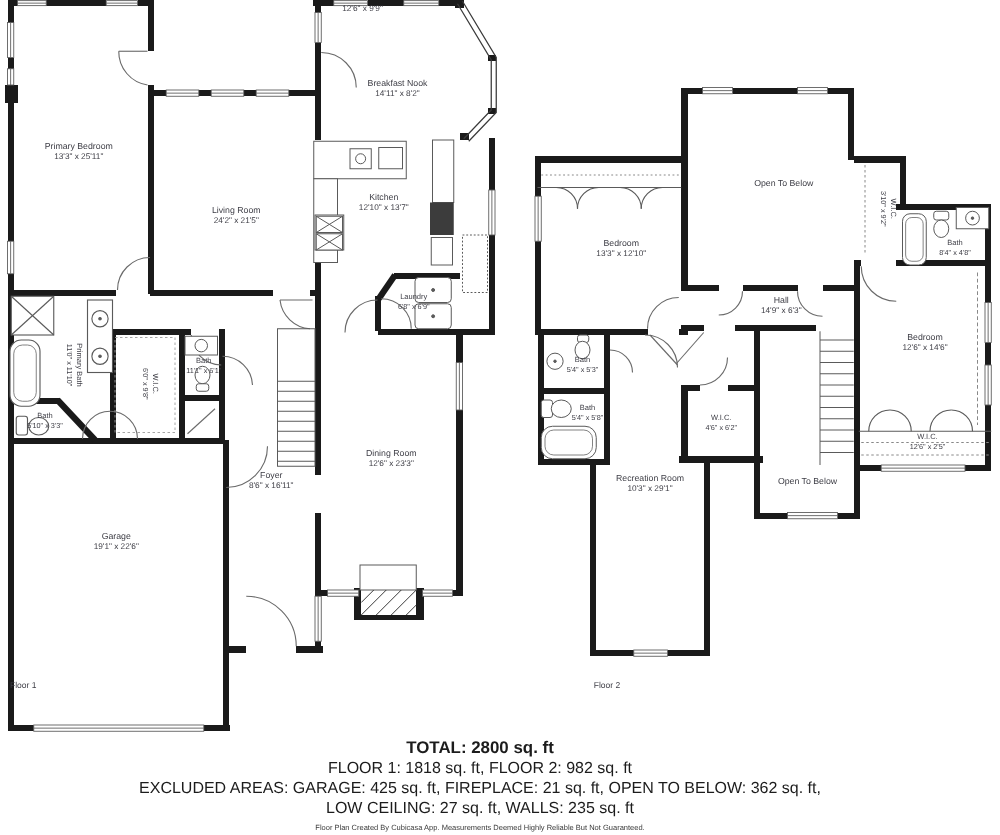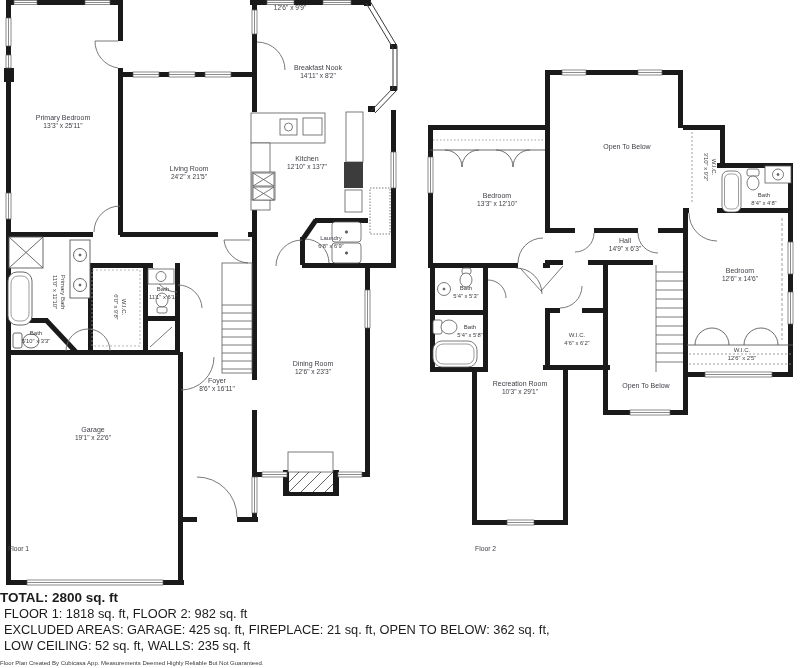--- a/index.html
+++ b/index.html
@@ -7,21 +7,21 @@
   #stage{position:relative;width:800px;height:668px;background:#fff;}
   .plan{position:absolute;top:0;}
   .rlabel{position:absolute;transform:translate(-50%,-50%);text-align:center;color:#3d3d45;
     font-size:7px;line-height:1.3;white-space:nowrap;}
   .rlabel .rname{font-size:7px;}
   .rlabel .rdims{font-size:6.6px;}
   .rlabel.small .rname{font-size:6px;}
   .rlabel.small .rdims{font-size:5.8px;}
   .rlabel.rot{transform:translate(-50%,-50%) rotate(90deg);}
   .floortag{position:absolute;font-size:6.8px;color:#3d3d45;}
-  .footer{position:absolute;left:0;top:588px;width:768px;color:#1c1c1c;}
+  .footer{position:absolute;left:0;top:588px;width:768px;text-align:center;color:#1c1c1c;}
   .footer .total{font-size:13.5px;font-weight:bold;margin:2px 0 1px 0;}
   .footer .line{font-size:12.8px;margin:1px 4px;}
   .footer .disclaimer{font-size:6px;color:#3a3a3a;margin-top:7px;}
   svg{display:block;}
 </style>
 </head>
 <body>
 
 <div id="stage">
 
@@ -454,17 +454,17 @@
   <div class="rlabel small" style="left:742px;top:355px">
     <div class="rname">W.I.C.</div>
     <div class="rdims">12'6" x 2'5"</div>
     </div>
   <div class="floortag" style="left:475px;top:545px">Floor 2</div>
 
   <div class="footer">
     <div class="total">TOTAL: 2800 sq. ft</div>
     <div class="line">FLOOR 1: 1818 sq. ft, FLOOR 2: 982 sq. ft</div>
     <div class="line">EXCLUDED AREAS: GARAGE: 425 sq. ft, FIREPLACE: 21 sq. ft, OPEN TO BELOW: 362 sq. ft,</div>
-    <div class="line">LOW CEILING: 52 sq. ft, WALLS: 235 sq. ft</div>
+    <div class="line">LOW CEILING: 27 sq. ft, WALLS: 235 sq. ft</div>
     <div class="disclaimer">Floor Plan Created By Cubicasa App. Measurements Deemed Highly Reliable But Not Guaranteed.</div>
   </div>
 
 </div>
 
 </body></html>

